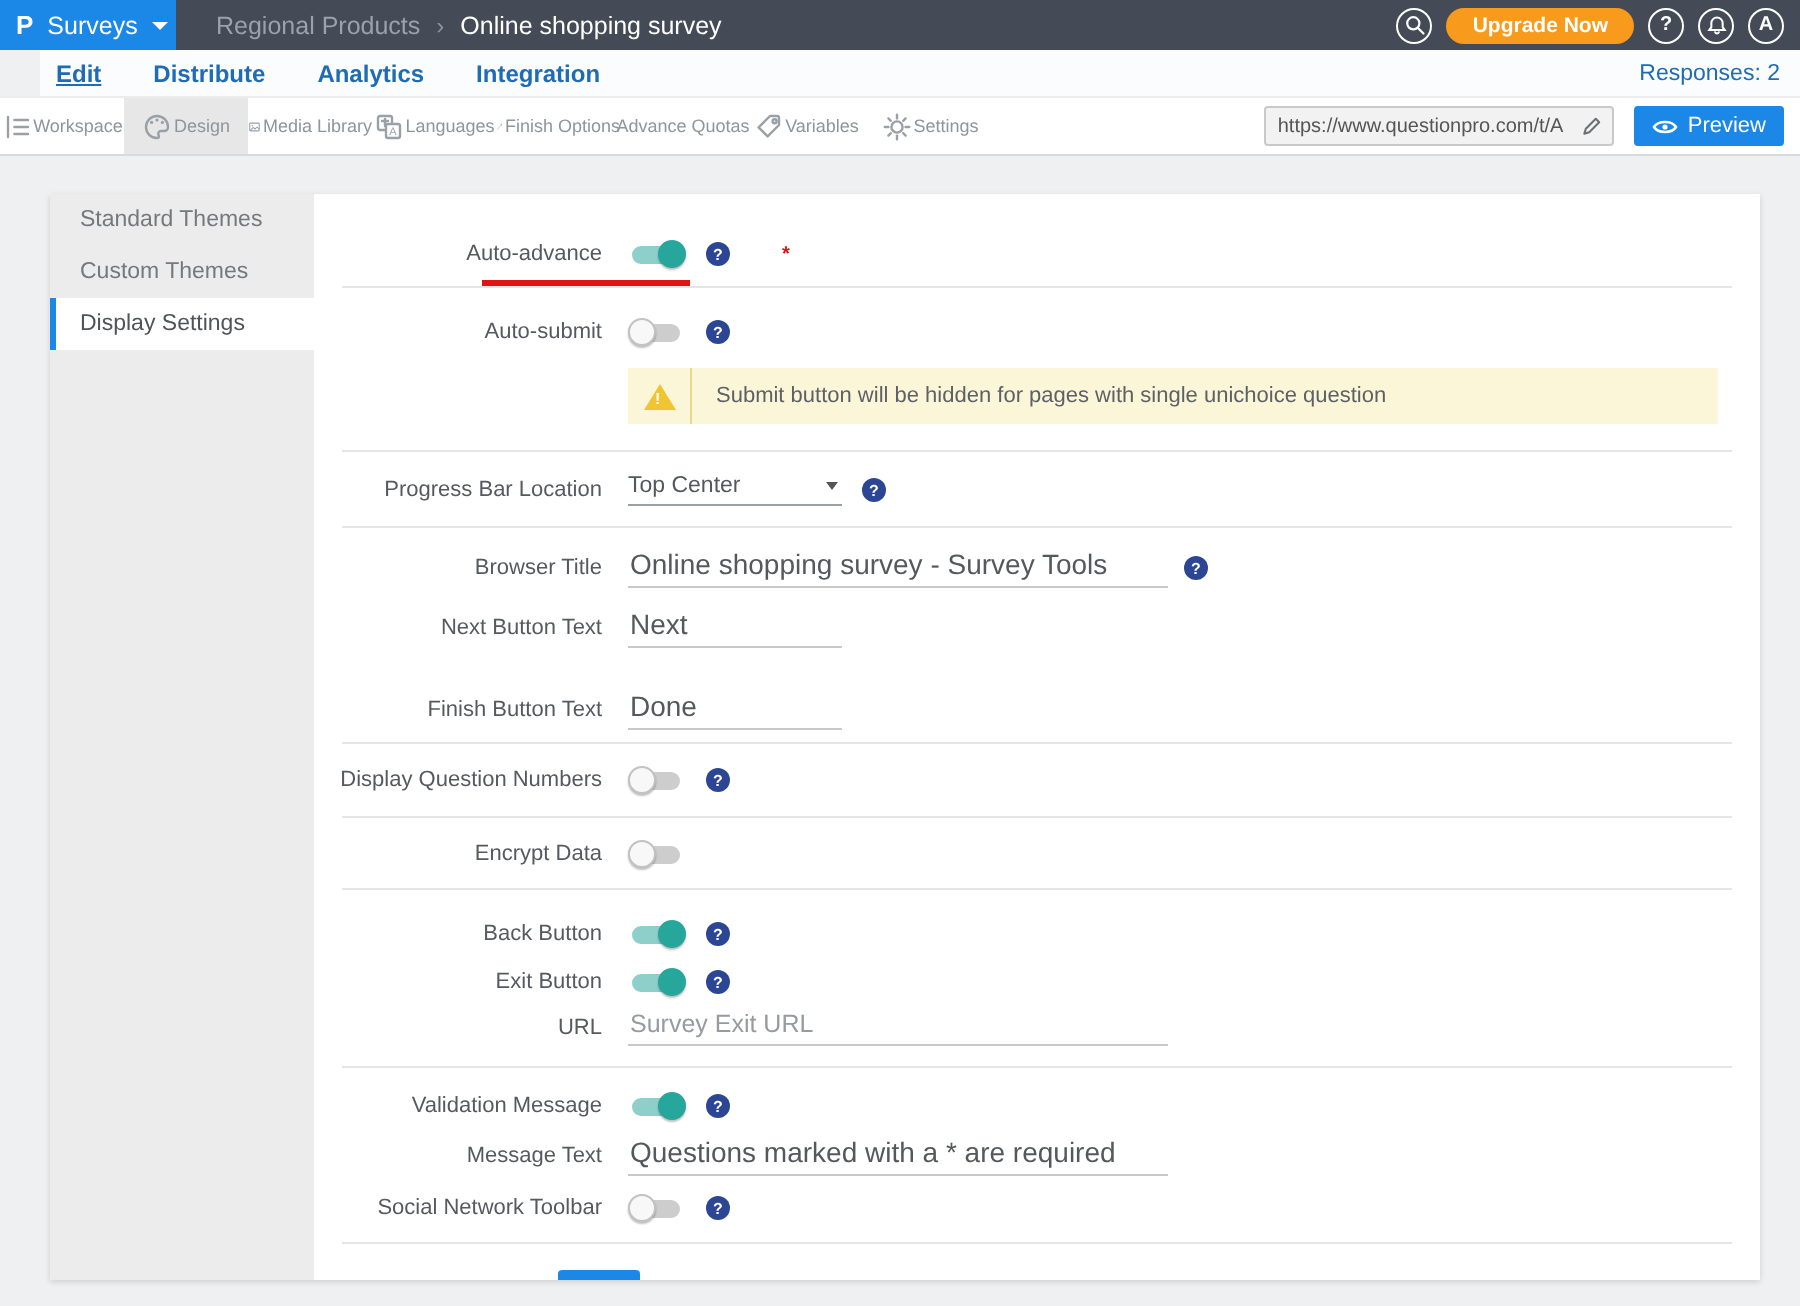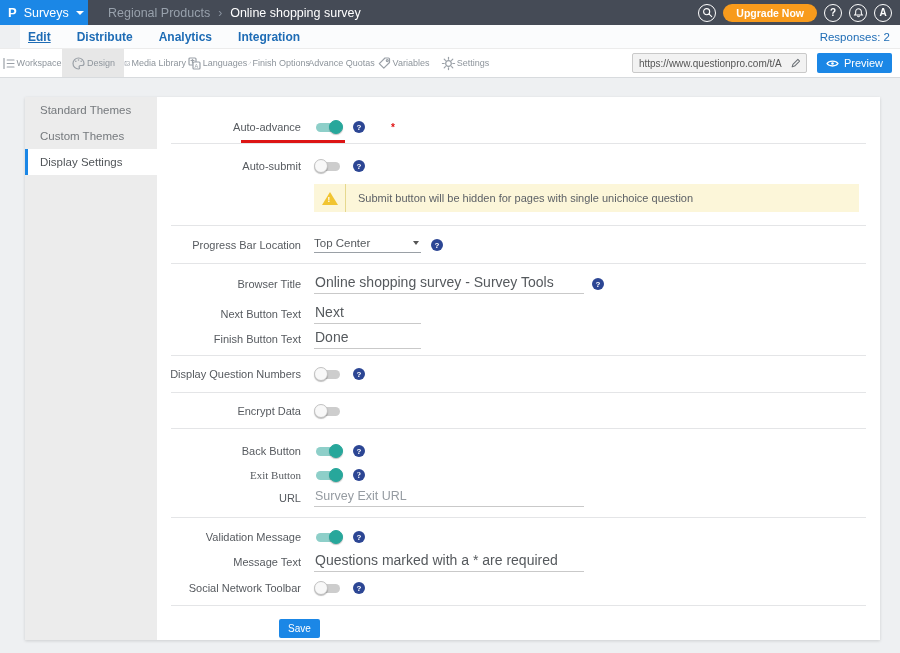--- a/index.html
+++ b/index.html
@@ -108,24 +108,24 @@
 
   .select-line { width:107px; border-bottom:1px solid #9aa0a6; display:flex; align-items:center;
     justify-content:space-between; padding-bottom:3px; cursor:pointer; font-size:11.5px; color:#55595d; }
   .select-caret { width:0; height:0; border-left:3.5px solid transparent; border-right:3.5px solid transparent;
     border-top:4px solid #555; margin-right:2px; }
 
   
   .gA { padding:20px 0 6px; } 
   .gB { padding:12px 0 13px; }
   .gC { padding:9px 0 8px; }
-  .gD { padding:10px 0 6px; } .gD .r2 { margin-top:10px; } .gD .r3 { margin-top:5px; }
+  .gD { padding:10px 0 6px; } .gD .r2 { margin-top:10px; } .gD .r3 { margin-top:21px; }
   .gE { padding:8px 0; }
   .gF { padding:8px 0 7px; }
-  .gG { padding:12px 0 9px; } .gG .r2 { margin-top:4px;font-family:Liberation Serif, serif; } .gG .r3 { margin-top:3px; }
+  .gG { padding:12px 0 9px; } .gG .r2 { margin-top:4px; } .gG .r3 { margin-top:3px; }
   .gH { padding:9px 0 7px; } .gH .r2 { margin-top:5px; } .gH .r3 { margin-top:6px; }
   .gI { padding:13px 0 6px; }
   .save-btn { margin-left:122px; background:#1b87e6; color:#fff; border:none; border-radius:2px;
     font-family:inherit; font-size:10px; padding:4px 9px; cursor:pointer; display:block; }
 
   svg.gicon { stroke:#9aa0a7; fill:none; stroke-width:1.2; stroke-linecap:round; stroke-linejoin:round; }
   svg.white-icon { stroke:#fff; fill:none; stroke-width:1.3; stroke-linecap:round; }
 </style>
 </head>
 <body>

